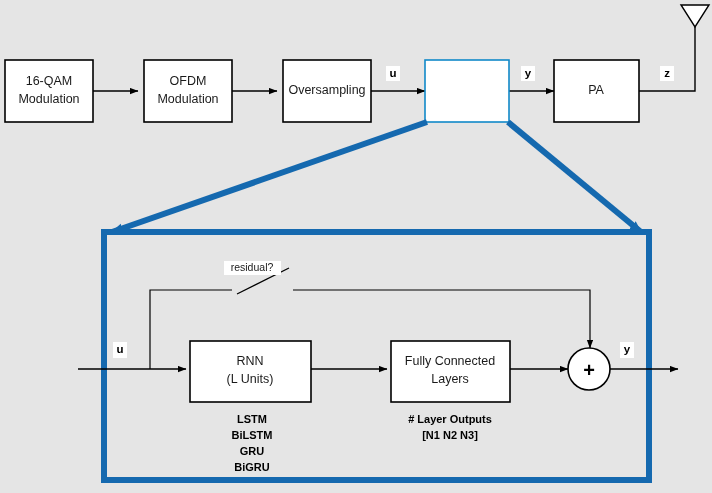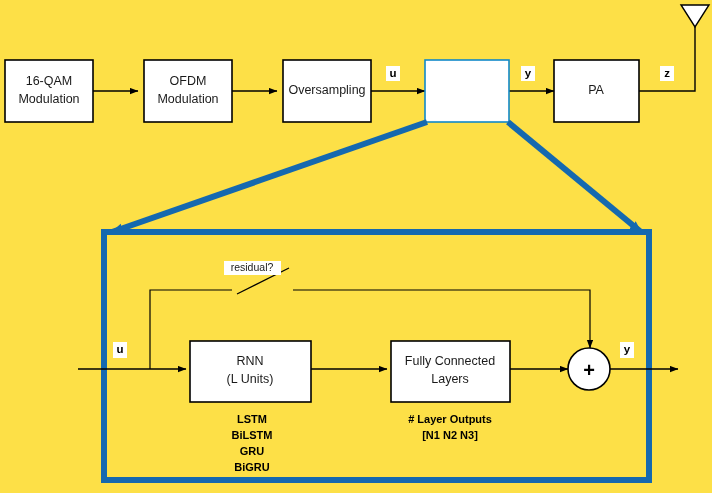--- a/index.html
+++ b/index.html
@@ -10,21 +10,21 @@
   body {
     width: 712px;
     height: 493px;
     font-family: "Liberation Sans", sans-serif;
     overflow: hidden;
   }
   #diagram-root {
     position: relative;
     width: 712px;
     height: 493px;
-    background: #fde047;
+    background: #e5e5e5;
   }
   svg.canvas {
     position: absolute;
     left: 0;
     top: 0;
     width: 712px;
     height: 493px;
   }
   .blk {
     fill: #ffffff;

